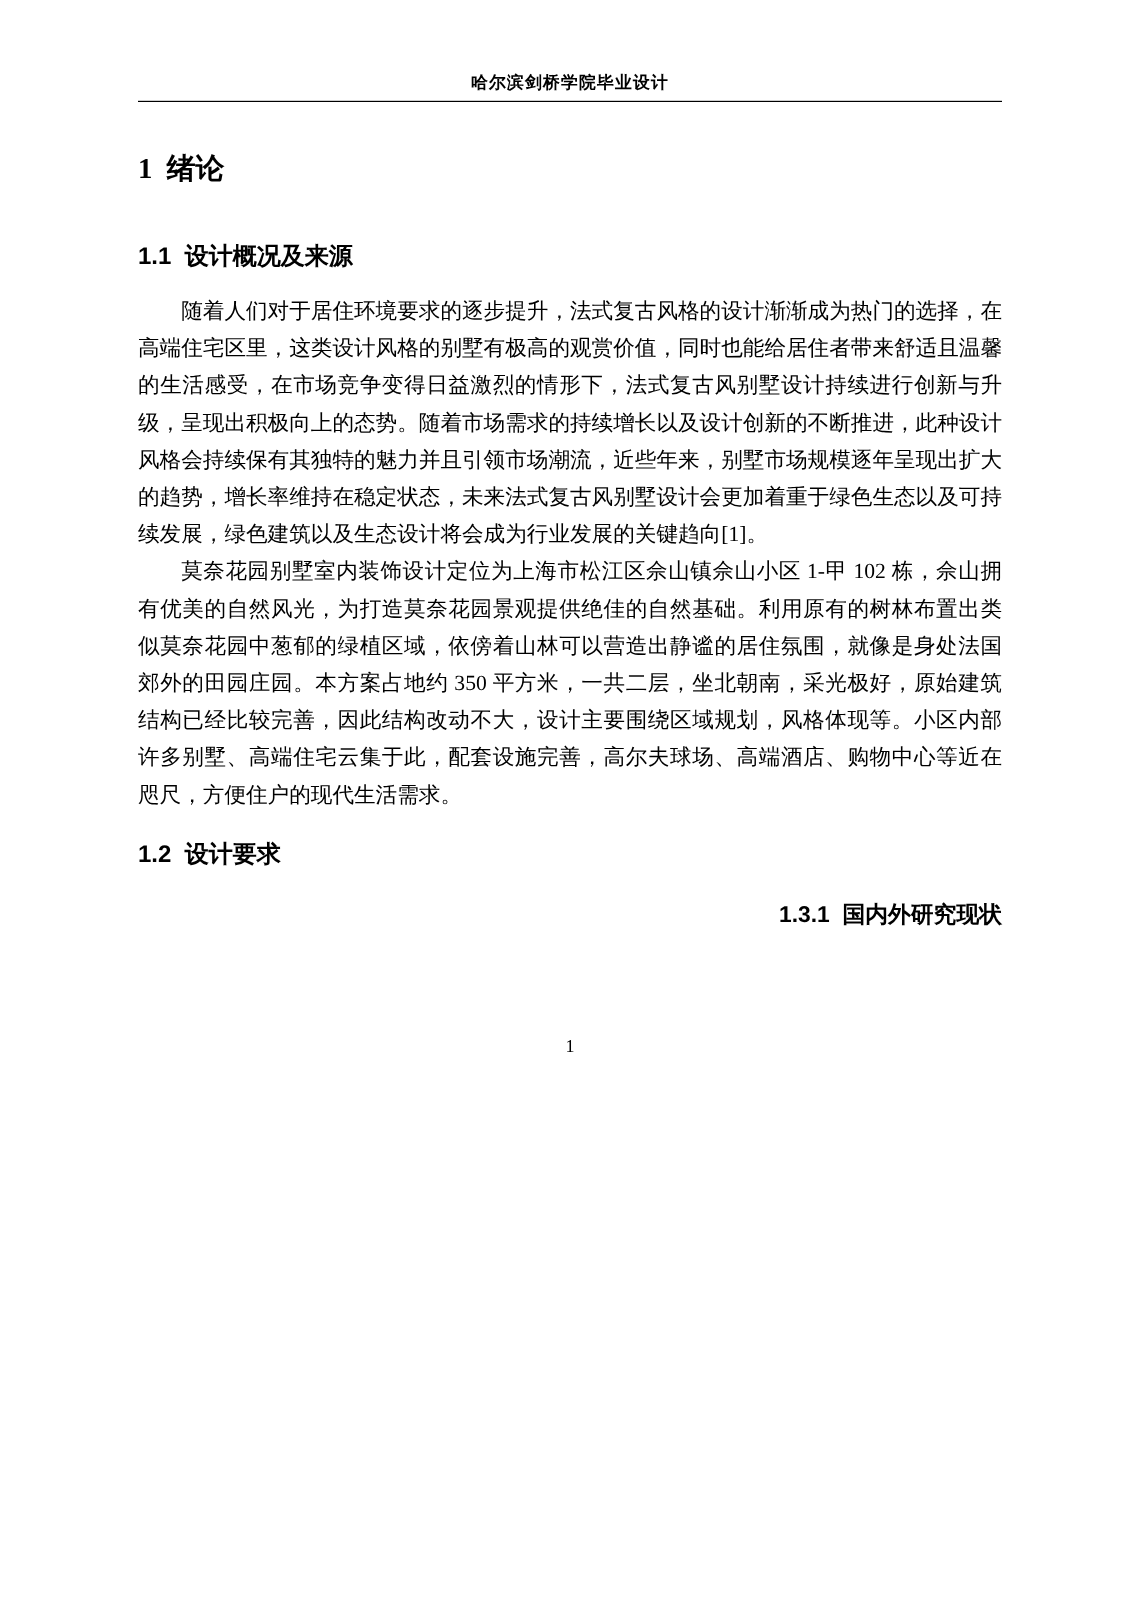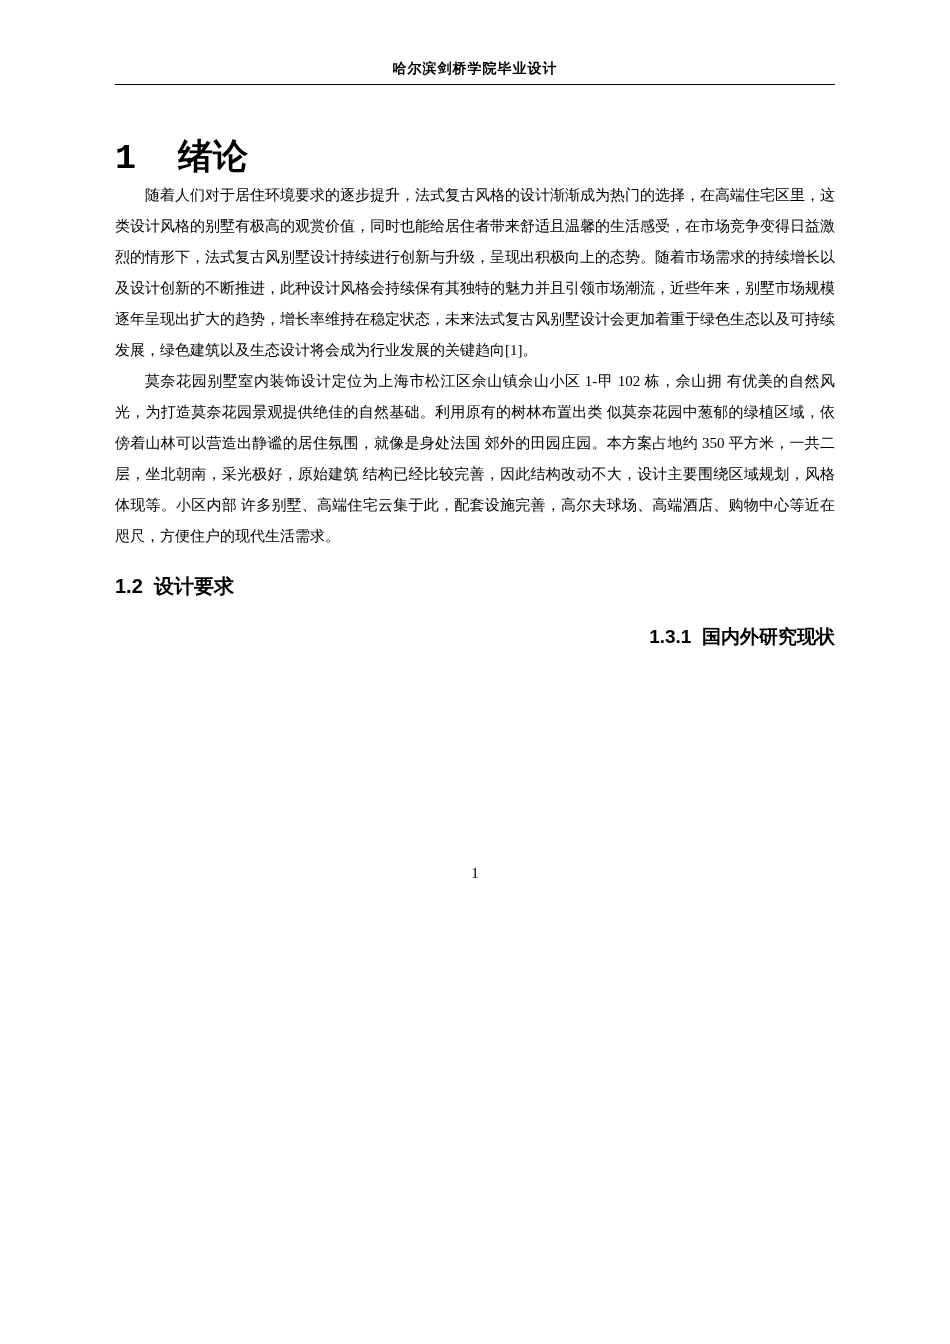--- a/index.html
+++ b/index.html
@@ -25,24 +25,24 @@
     letter-spacing: 1px;
     padding-bottom: 6px;
   }
   .header-rule {
     border: none;
     border-top: 1.5px solid #000000;
     margin: 0 0 0 0;
     height: 0;
   }
   .chapter-heading {
-    margin: 53px 0 0 0;
-    font-family: Liberation Mono, monospace;
+    margin: 42px 0 0 0;
+    font-family: Liberation Serif, serif;
     font-weight: bold;
-    font-size: 35px;
+    font-size: 24px;
     line-height: 1.2;
     white-space: pre-wrap;
   }
   .section-heading {
     margin: 46px 0 18px 0;
     font-family: "Liberation Sans", "DejaVu Sans", sans-serif;
     font-weight: bold;
     font-size: 20px;
     line-height: 1.2;
     white-space: pre-wrap;
@@ -54,21 +54,21 @@
     margin: 28px 0 0 0;
     font-family: "Liberation Sans", "DejaVu Sans", sans-serif;
     font-weight: bold;
     font-size: 19px;
     line-height: 1.2;
     white-space: pre-wrap;
     text-align: right;
   }
   .body-para {
     margin: 0;
-    font-size: 15px;
+    font-size: 18px;
     line-height: 31px;
     text-align: justify;
     text-indent: 2em;
   }
   .page-footer {
     position: absolute;
     left: 0;
     right: 0;
     bottom: 70px;
     text-align: center;
@@ -80,20 +80,21 @@
 
 <div class="page">
 
   <div class="page-header">
     <span>哈尔滨剑桥学院毕业设计</span>
   </div>
   <div class="header-rule"></div>
 
   <h1 class="chapter-heading">1  绪论</h1>
 
+  <h2 class="section-heading">1.1  设计概况及来源</h2>
 
   <p class="body-para">随着人们对于居住环境要求的逐步提升，法式复古风格的设计渐渐成为热门的选择，在高端住宅区里，这类设计风格的别墅有极高的观赏价值，同时也能给居住者带来舒适且温馨的生活感受，在市场竞争变得日益激烈的情形下，法式复古风别墅设计持续进行创新与升级，呈现出积极向上的态势。随着市场需求的持续增长以及设计创新的不断推进，此种设计风格会持续保有其独特的魅力并且引领市场潮流，近些年来，别墅市场规模逐年呈现出扩大的趋势，增长率维持在稳定状态，未来法式复古风别墅设计会更加着重于绿色生态以及可持续发展，绿色建筑以及生态设计将会成为行业发展的关键趋向[1]。</p>
 
   <p class="body-para">莫奈花园别墅室内装饰设计定位为上海市松江区佘山镇佘山小区 1-甲 102 栋，佘山拥 有优美的自然风光，为打造莫奈花园景观提供绝佳的自然基础。利用原有的树林布置出类 似莫奈花园中葱郁的绿植区域，依傍着山林可以营造出静谧的居住氛围，就像是身处法国 郊外的田园庄园。本方案占地约 350 平方米，一共二层，坐北朝南，采光极好，原始建筑 结构已经比较完善，因此结构改动不大，设计主要围绕区域规划，风格体现等。小区内部 许多别墅、高端住宅云集于此，配套设施完善，高尔夫球场、高端酒店、购物中心等近在 咫尺，方便住户的现代生活需求。</p>
 
   <h2 class="section-heading tight">1.2  设计要求</h2>
 
 
 
   <h3 class="subsection-heading">1.3.1  国内外研究现状</h3>

